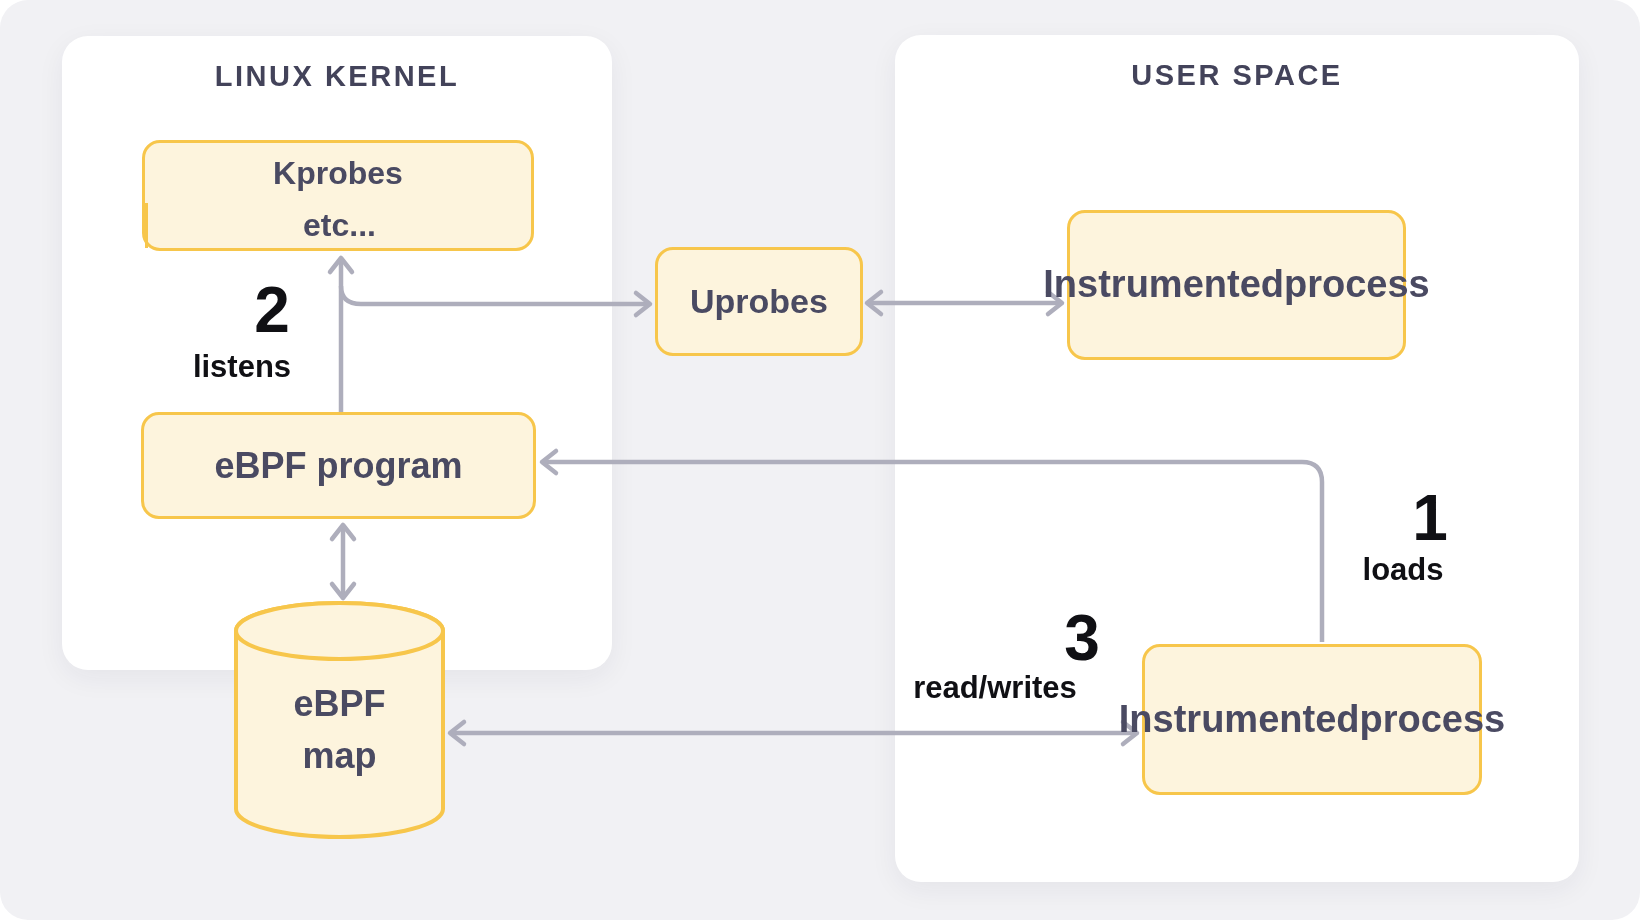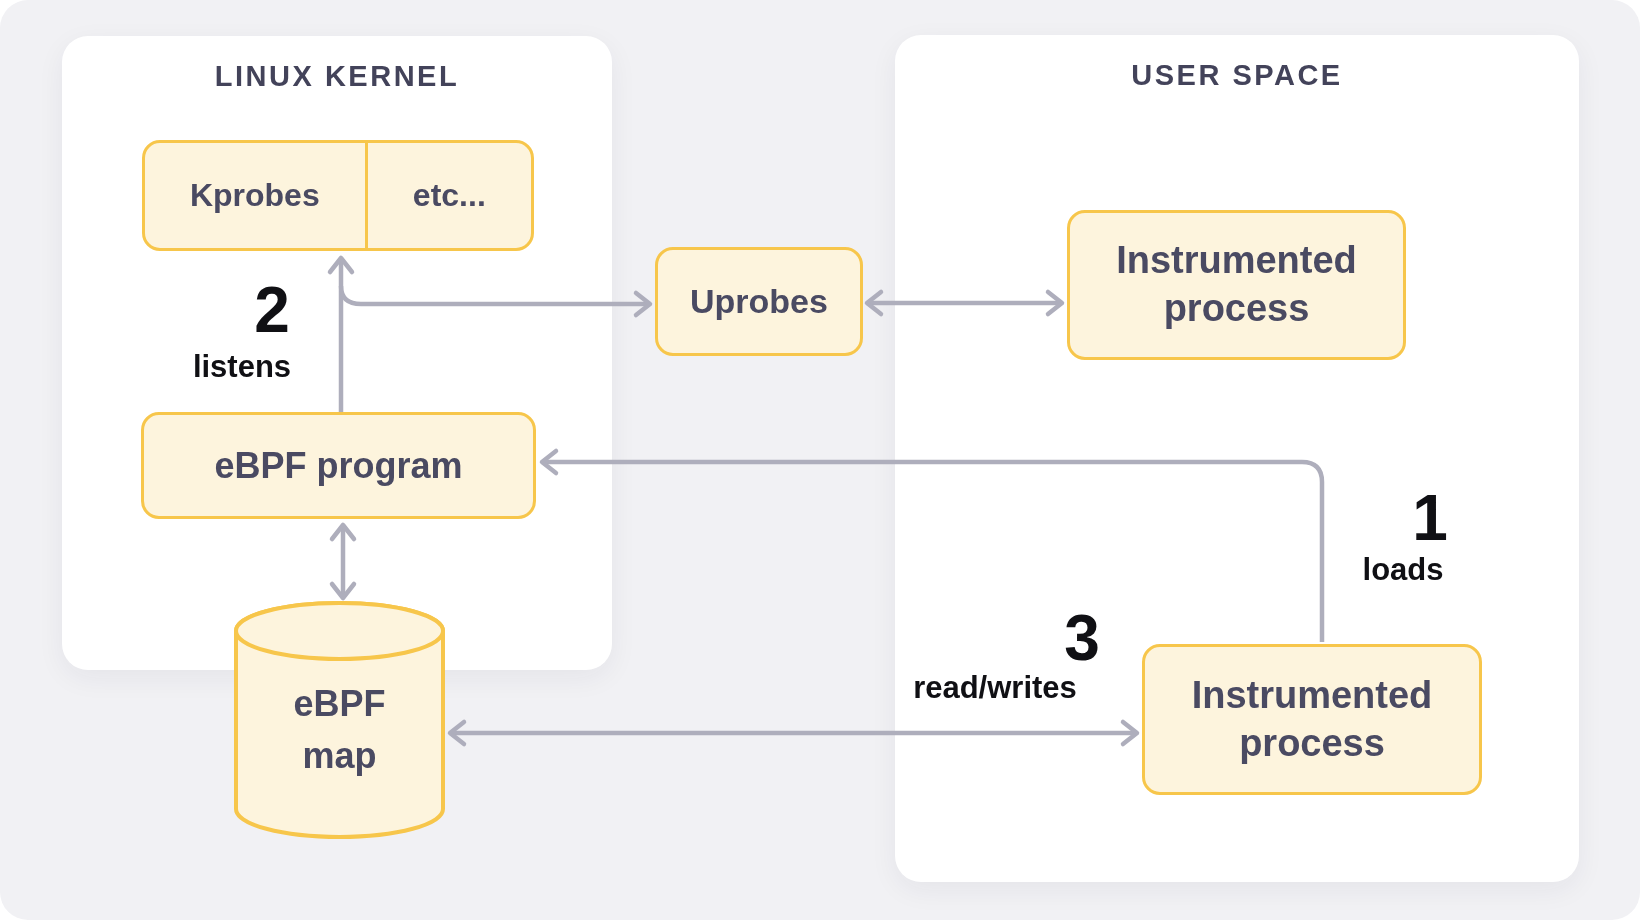--- a/index.html
+++ b/index.html
@@ -21,30 +21,30 @@
     color:#43435a;
   }
   .node{
     position:absolute;box-sizing:border-box;
     background:#fdf4dd;border:3px solid #f7c64b;border-radius:18px;
     display:flex;align-items:center;justify-content:center;
     color:#4a4a62;font-weight:700;text-align:center;z-index:3;
   }
   .probes-group{
     left:142px;top:140px;width:392px;height:111px;
-    padding:0;align-items:stretch;font-size:32px;
+    padding:0;align-items:stretch;font-size:32px;flex-direction:column;
   }
   .probe-cell{display:flex;align-items:center;justify-content:center;}
   .probe-cell + .probe-cell{border-left:3px solid #f7c64b;}
   .cell-kprobes{flex:164 0 0;}
   .cell-perf{flex:106 0 0;}
   .cell-etc{flex:122 0 0;}
   .ebpf-program{left:141px;top:412px;width:395px;height:107px;font-size:36px;}
   .uprobes{left:655px;top:247px;width:208px;height:109px;font-size:34px;}
-  .instr{flex-direction:column;font-size:38px;line-height:1.26;}
+  .instr{flex-direction:row;font-size:38px;line-height:1.26;}
   .instr-top{left:1067px;top:210px;width:339px;height:150px;}
   .instr-bottom{left:1142px;top:644px;width:340px;height:151px;}
   .map-label{
     position:absolute;left:236px;top:678px;width:207px;z-index:3;
     text-align:center;color:#4a4a62;font-weight:700;
     font-size:36px;line-height:52px;
   }
   .step-num{
     position:absolute;z-index:3;text-align:center;
     color:#101014;font-weight:700;font-size:64px;line-height:64px;

